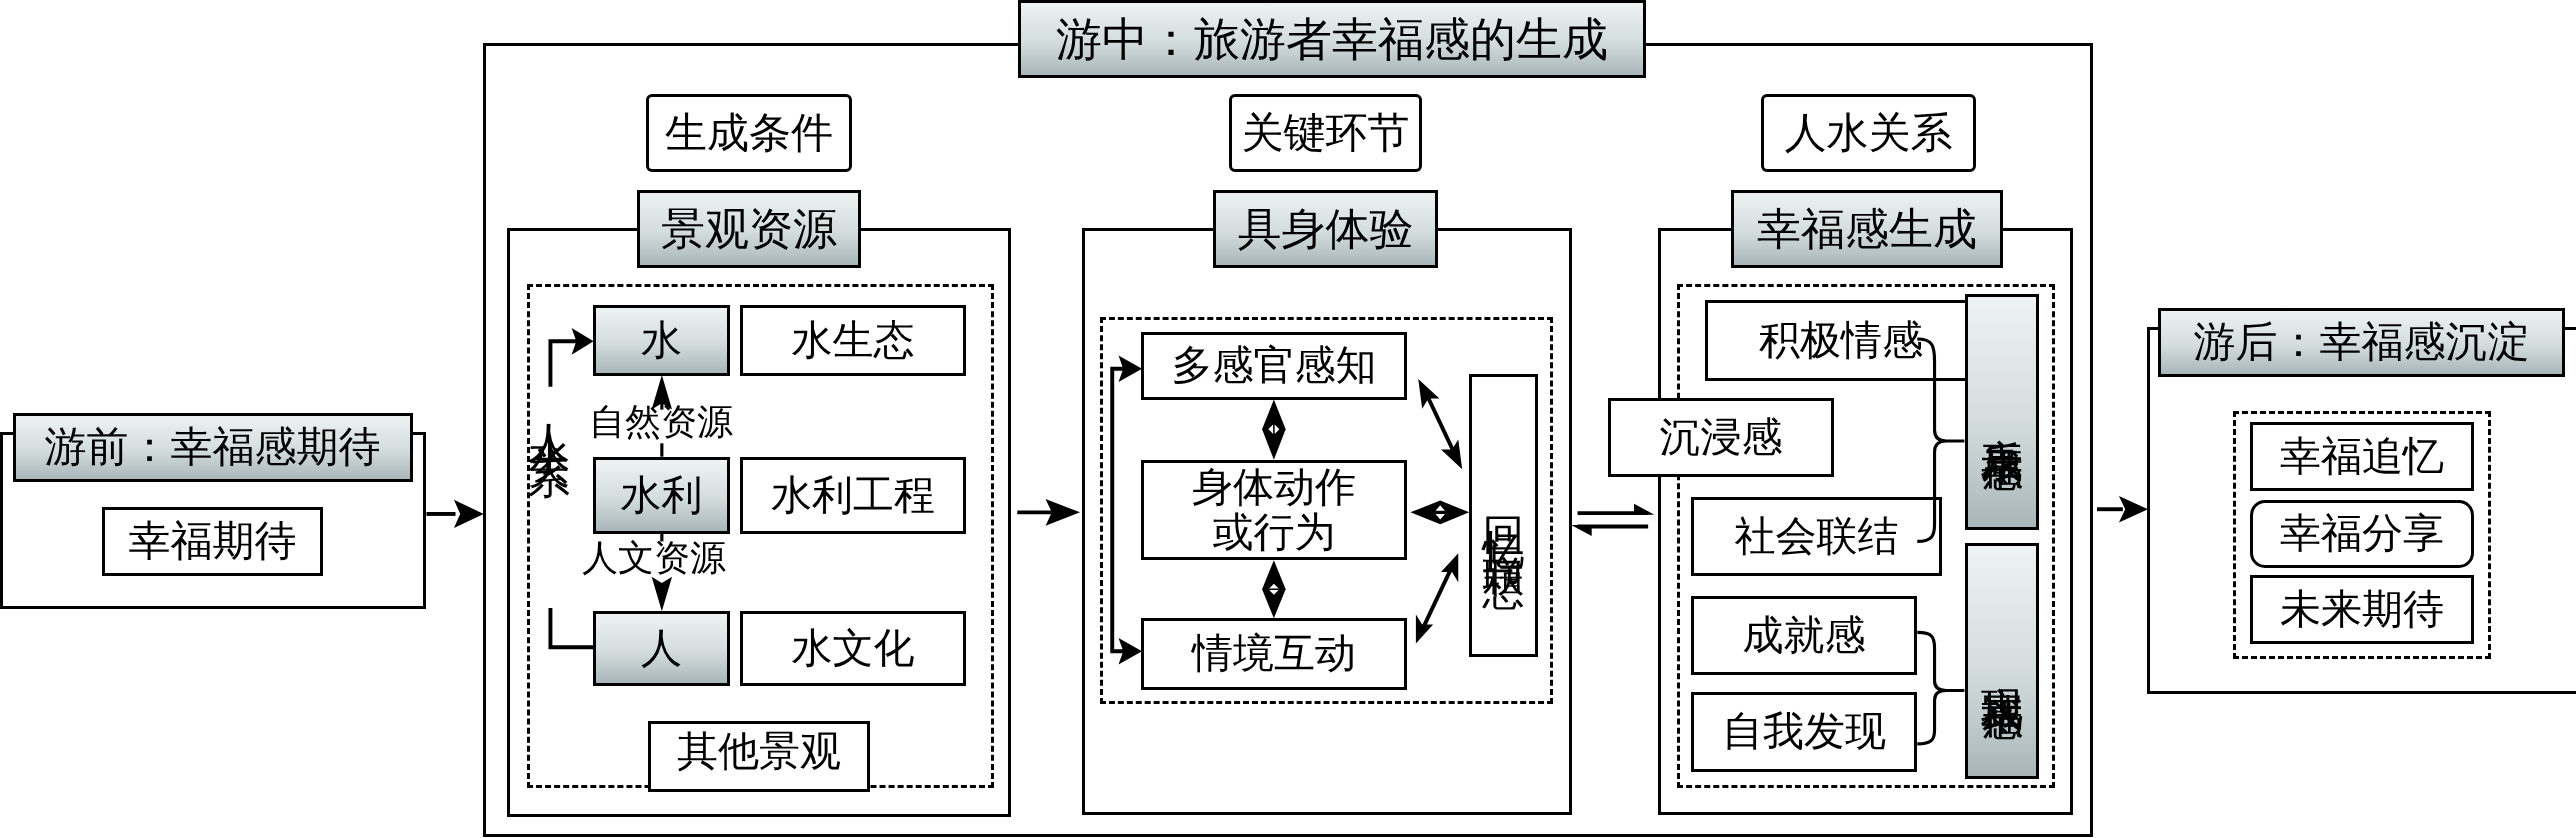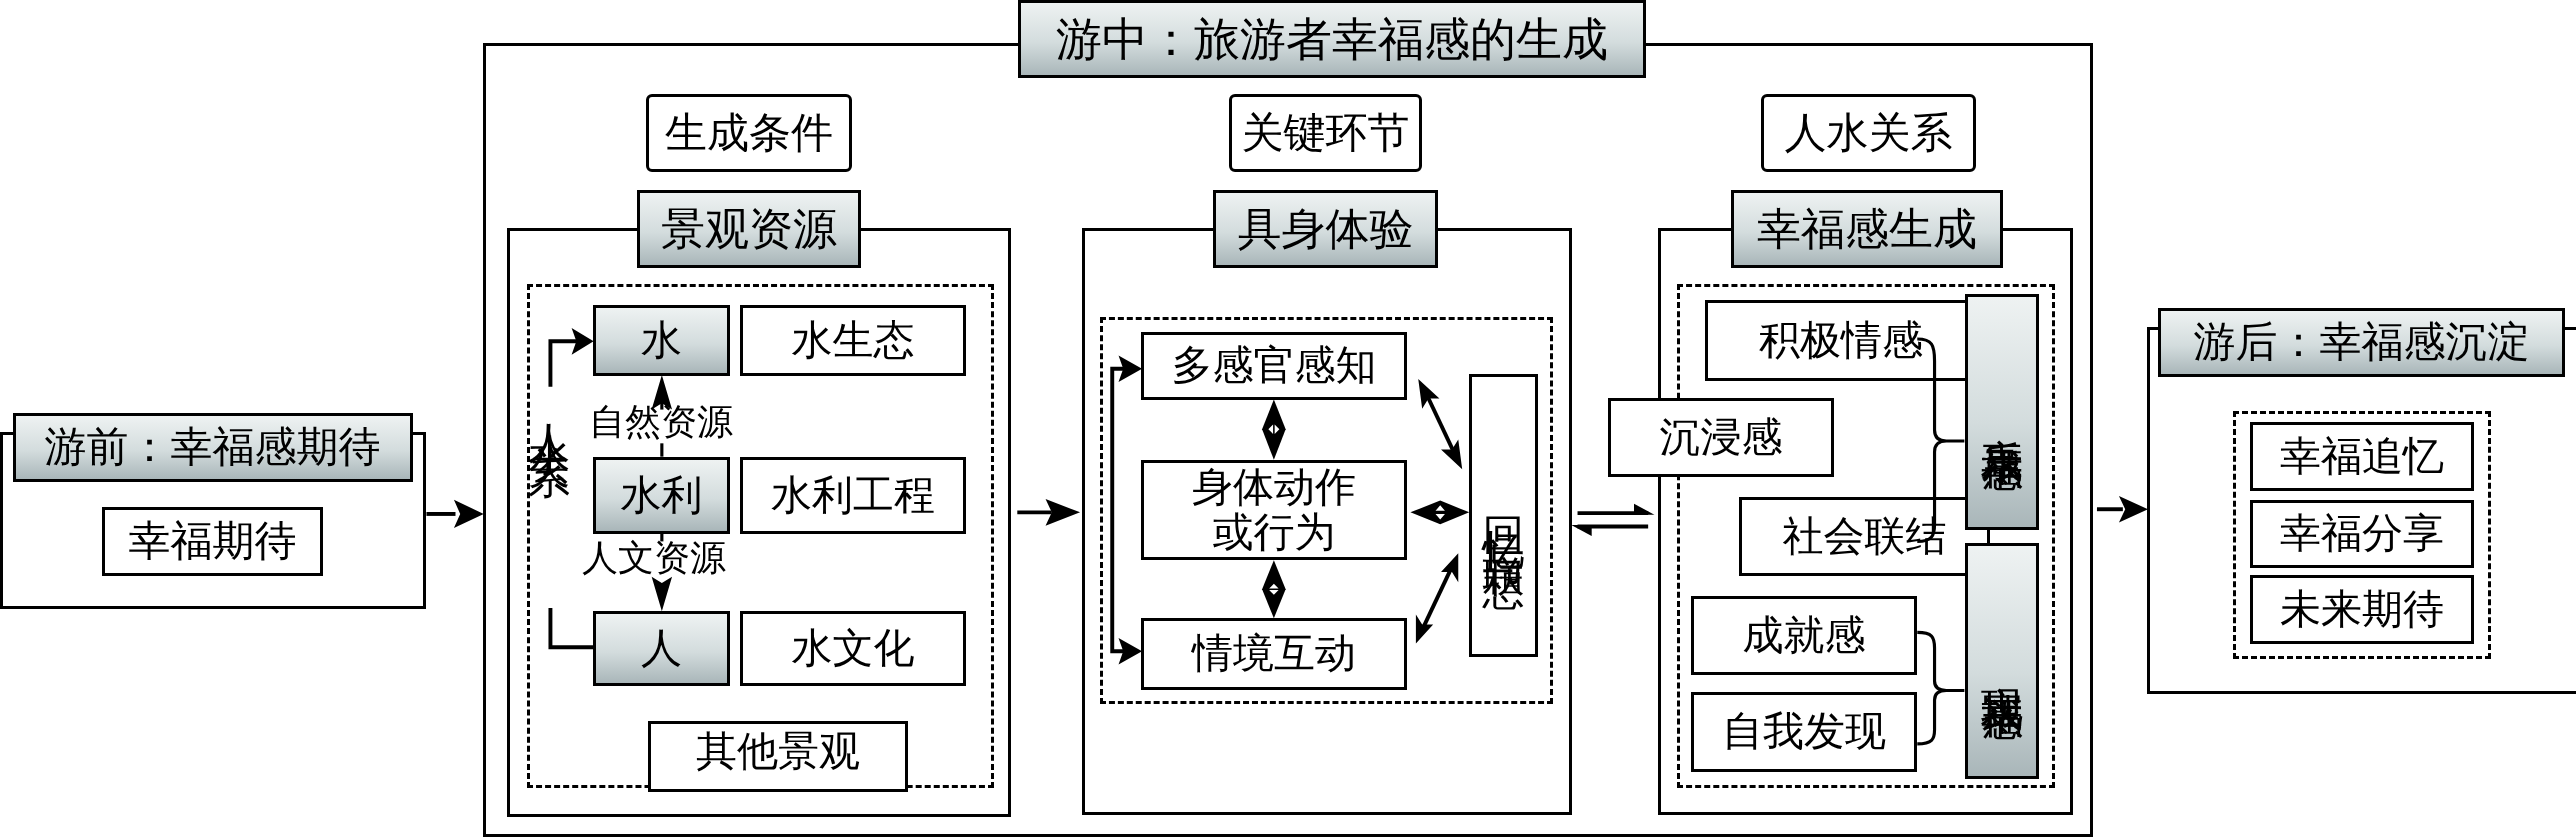--- a/index.html
+++ b/index.html
@@ -36,21 +36,21 @@
 <div class="box gray" style="left:637px;top:190px;width:224px;height:78px;font-size:44px;">景观资源</div>
 
 <div class="box gray" style="left:593px;top:305px;width:137px;height:71px;">水</div>
 <div class="box gray" style="left:593px;top:457px;width:137px;height:77px;">水利</div>
 <div class="box gray" style="left:593px;top:611px;width:137px;height:75px;">人</div>
 
 <div class="box" style="left:740px;top:305px;width:226px;height:71px;">水生态</div>
 <div class="box" style="left:740px;top:457px;width:226px;height:77px;">水利工程</div>
 <div class="box" style="left:740px;top:611px;width:226px;height:75px;">水文化</div>
 
-<div class="box" style="left:648px;top:721px;width:260px;height:71px;align-items:flex-start;padding-top:4.7px;">其他景观</div>
+<div class="box" style="left:648px;top:721px;width:222px;height:71px;align-items:flex-start;padding-top:4.7px;">其他景观</div>
 
 <div class="label" style="left:589px;top:404px;">自然资源</div>
 <div class="label" style="left:582px;top:540px;">人文资源</div>
 <div class="vlabel" style="left:528px;top:390px;width:46px;height:218px;letter-spacing:11px;background:transparent;">人水关系</div>
 
 <div class="frame" style="left:1082px;top:228px;width:490px;height:587px;"></div>
 <div class="dashed" style="left:1100px;top:317px;width:453px;height:387px;"></div>
 <div class="box gray" style="left:1213px;top:190px;width:225px;height:78px;font-size:44px;">具身体验</div>
 
 <div class="box" style="left:1141px;top:332px;width:266px;height:68px;">多感官感知</div>
@@ -60,32 +60,32 @@
 </div>
 <div class="box" style="left:1141px;top:618px;width:266px;height:72px;">情境互动</div>
 <div class="box vtext" style="left:1469px;top:374px;width:69px;height:283px;font-size:42px;letter-spacing:12.6px;">回忆与联想</div>
 
 <div class="frame" style="left:1658px;top:228px;width:415px;height:587px;"></div>
 <div class="dashed" style="left:1677px;top:284px;width:378px;height:504px;"></div>
 <div class="box gray" style="left:1731px;top:190px;width:272px;height:78px;font-size:44px;">幸福感生成</div>
 
 <div class="box" style="left:1691px;top:300px;width:272px;height:81px;margin-left:14px;">积极情感</div>
 <div class="box" style="left:1608px;top:398px;width:226px;height:79px;">沉浸感</div>
-<div class="box" style="left:1691px;top:497px;width:251px;height:79px;margin-left:48px;">社会联结</div>
+<div class="box" style="left:1691px;top:497px;width:251px;height:79px;">社会联结</div>
 <div class="box" style="left:1691px;top:596px;width:226px;height:79px;">成就感</div>
 <div class="box" style="left:1691px;top:692px;width:226px;height:80px;">自我发现</div>
 
 <div class="box gray vtext" style="left:1965px;top:294px;width:74px;height:236px;font-size:42px;letter-spacing:3.1px;">享乐幸福感</div>
 <div class="box gray vtext" style="left:1965px;top:543px;width:74px;height:236px;font-size:42px;letter-spacing:3.1px;">实现幸福感</div>
 
 <div class="frame" style="left:2147px;top:327px;width:440px;height:367px;"></div>
 <div class="dashed" style="left:2233px;top:411px;width:258px;height:248px;"></div>
 <div class="box gray" style="left:2158px;top:308px;width:407px;height:69px;font-size:42px;">游后：幸福感沉淀</div>
 <div class="box" style="left:2250px;top:422px;width:224px;height:69px;">幸福追忆</div>
-<div class="box" style="left:2250px;top:500px;width:224px;height:68px;">幸福分享</div>
+<div class="box" style="left:2250px;top:500px;width:224px;height:68px;border-radius:15px;">幸福分享</div>
 <div class="box" style="left:2250px;top:575px;width:224px;height:69px;">未来期待</div>
 
 <svg class="overlay" viewBox="0 0 3282 1068">
   <defs>
     <marker id="ah" markerWidth="8" markerHeight="8" refX="7" refY="4" orient="auto" markerUnits="userSpaceOnUse" viewBox="0 0 8 8">
       <path d="M0,0 L8,4 L0,8 L2,4 Z" fill="#000"></path>
     </marker>
   </defs>
 
   <g>

